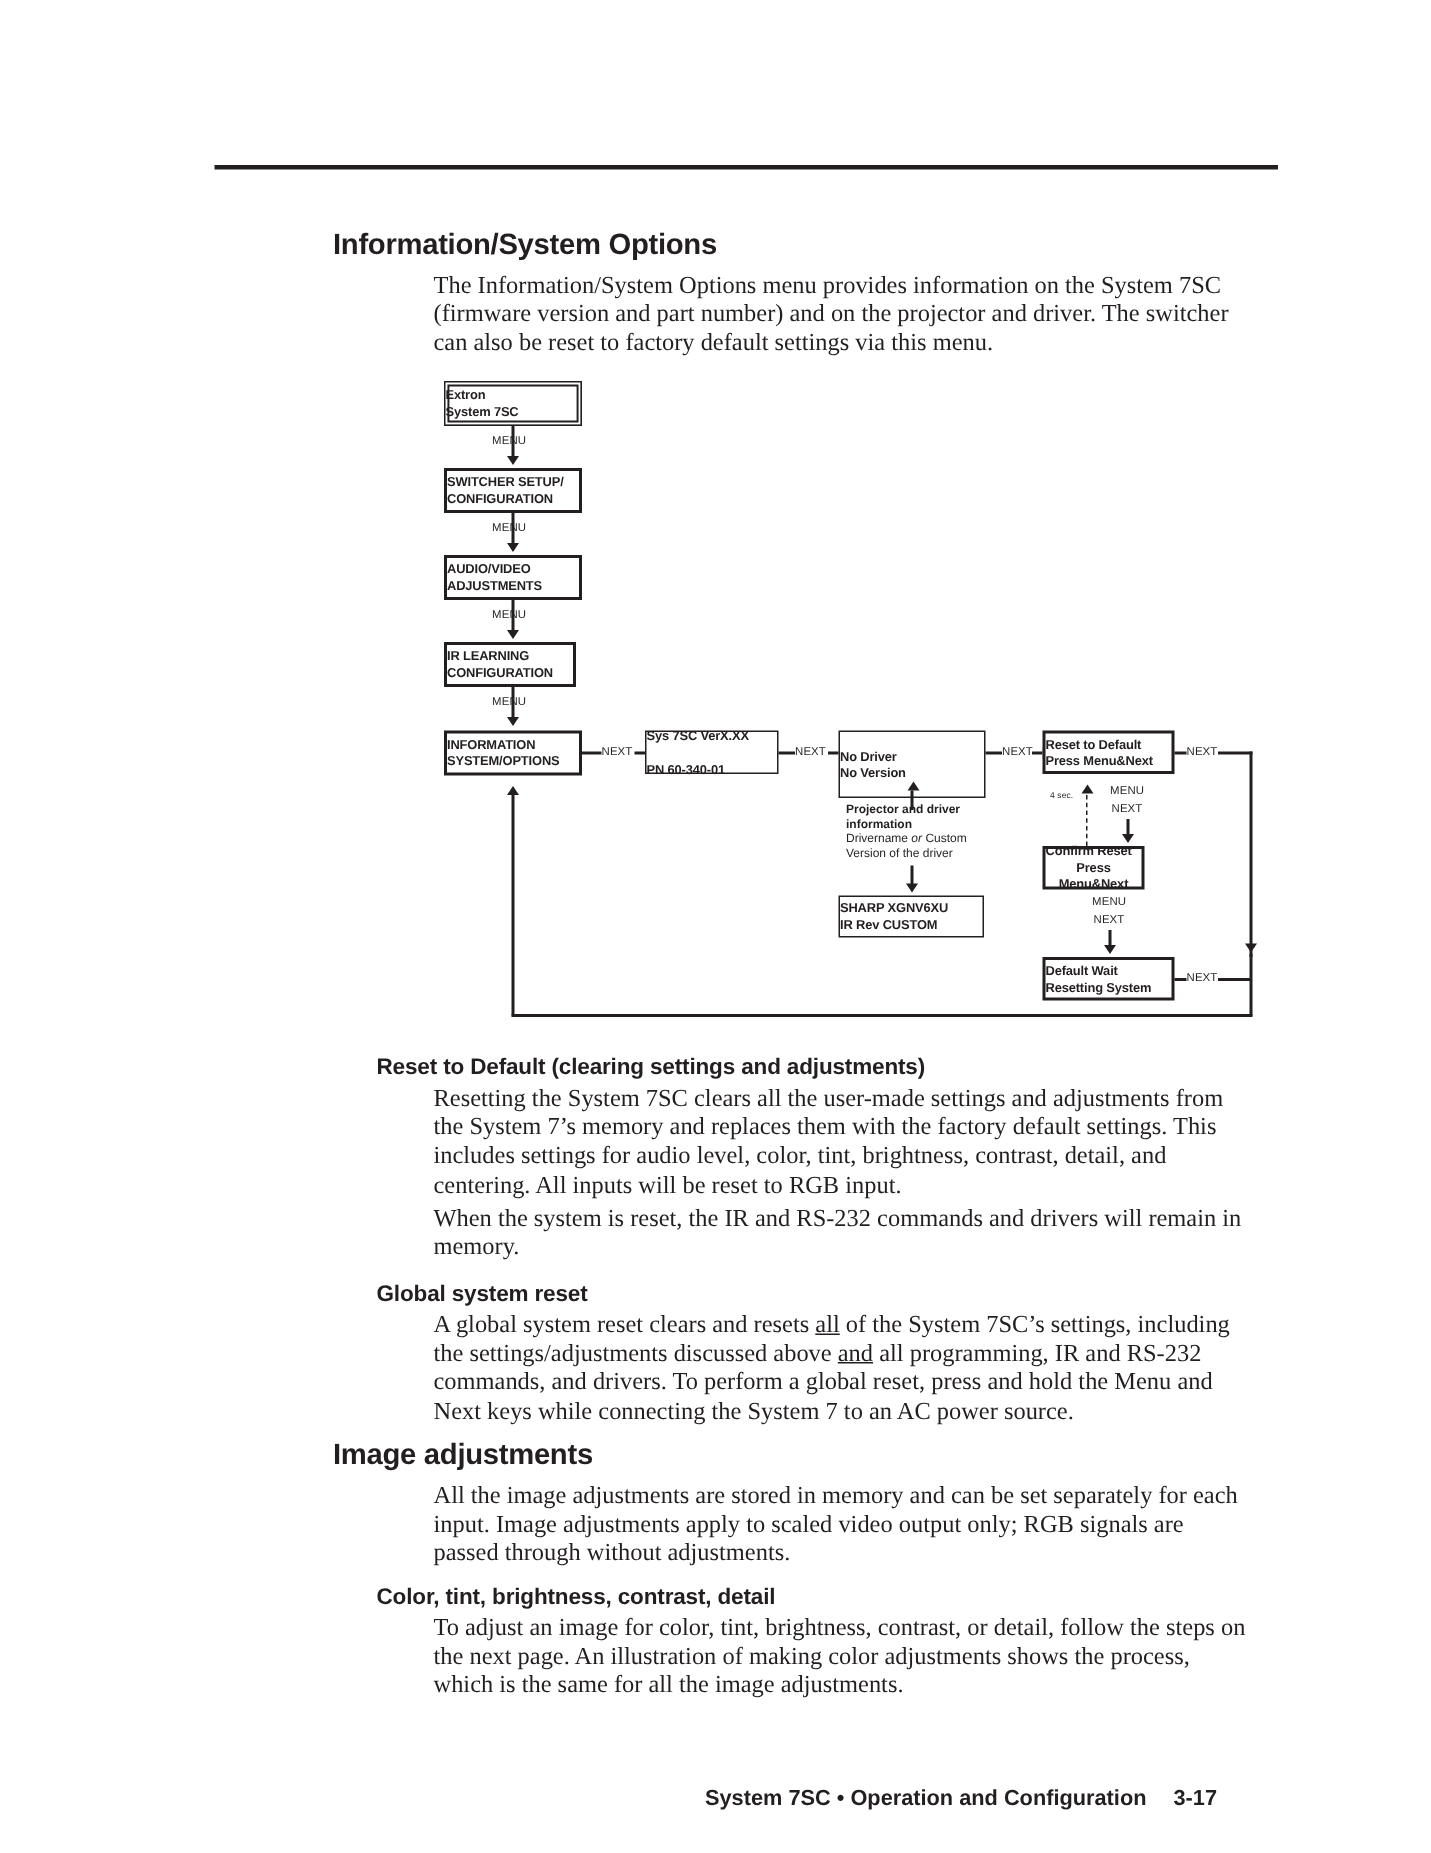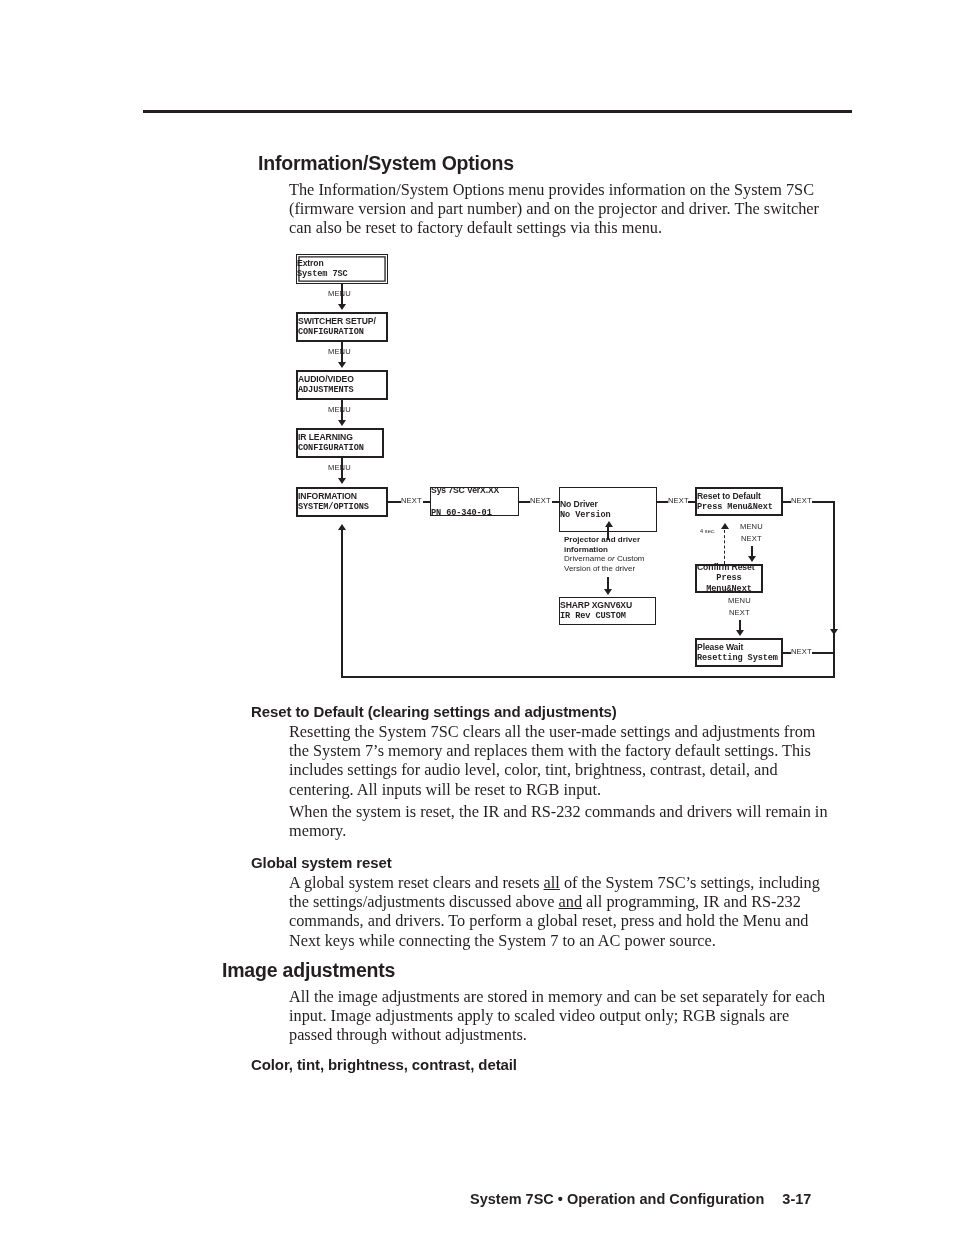--- a/index.html
+++ b/index.html
@@ -80,21 +80,21 @@
     line-height: 11px;
     color: #231f20;
     text-align: center;
     letter-spacing: -0.1px;
   }
   .dbox.thick { border-width: 2.6px; }
   .dbox.dbl {
     border-width: 1.3px;
     box-shadow: inset 0 0 0 1.3px #ffffff, inset 0 0 0 2.6px #231f20;
   }
-  .dbox .l2 { display:block;font-family:Liberation Mono, monospace; }
+  .dbox .l2 { display:block; }
 
   .vline { position: absolute; width: 1.5px; background: #231f20; }
   .hline { position: absolute; height: 1.5px; background: #231f20; }
   .vline.thick2 { width: 2px; }
   .hline.thick2 { height: 2px; }
 
   .arrow-d {  
     position: absolute;
     width: 0; height: 0;
     border-left: 4px solid transparent;
@@ -144,21 +144,21 @@
   .annot .sub { display:block; }
   .annot .sub i { font-style: italic; }
 </style>
 </head>
 <body>
 
 <div class="page">
 
   <div class="top-rule"></div>
 
-  <div class="h1" style="left:222px; top:152px;margin-left:36px;">Information/System Options</div>
+  <div class="h1" style="left:222px; top:152px;">Information/System Options</div>
 
   <div class="body-p" style="left:289px; top:180px; width:549px;">The Information/System Options menu provides information on the System 7SC (firmware version and part number) and on the projector and driver.  The switcher can also be reset to factory default settings via this menu.</div>
 
   <div id="diagram">
 
     <div class="dbox dbl" style="left:296px; top:14px; width:92px; height:30px;">
       <span>Extron</span>
       <span class="l2">System 7SC</span>
     </div>
     <div class="vline" style="left:341px; top:44px; height:21px;"></div>
@@ -268,39 +268,40 @@
       <span>Confirm Reset</span>
       <span class="l2">Press Menu&amp;Next</span>
     </div>
 
     <div class="dlabel" style="left:728px; top:356px;">MENU</div>
     <div class="dlabel" style="left:729px; top:368px;">NEXT</div>
     <div class="vline thick2" style="left:739px; top:380px; height:11px;"></div>
     <div class="arrow-d" style="left:735.5px; top:390px;"></div>
 
     <div class="dbox thick" style="left:695px; top:398px; width:88px; height:29px;">
-      <span>Please Wait</span>
+      <span>Default Wait</span>
       <span class="l2">Resetting System</span>
     </div>
 
     <div class="hline thick2" style="left:783px; top:412px; width:8px;"></div>
     <div class="dlabel" style="left:791px; top:407px;">NEXT</div>
     <div class="hline thick2" style="left:812px; top:412px; width:22px;"></div>
 
   </div>
 
   <div class="h2" style="left:251px; top:703px;">Reset to Default (clearing settings and adjustments)</div>
   <div class="body-p" style="left:289px; top:722px; width:545px;">Resetting the System 7SC clears all the user-made settings and adjustments from the System 7’s memory and replaces them with the factory default settings.  This includes settings for audio level, color, tint, brightness, contrast, detail, and centering.  All inputs will be reset to RGB input.</div>
   <div class="body-p" style="left:289px; top:802px; width:545px;">When the system is reset, the IR and RS-232 commands and drivers will remain in memory.</div>
 
   <div class="h2" style="left:251px; top:854px;">Global system reset</div>
   <div class="body-p" style="left:289px; top:873px; width:541px;"><span>A global system reset clears and resets </span><u>all</u><span> of the System 7SC’s settings, including the settings/adjustments discussed above </span><u>and</u><span> all programming, IR and RS-232 commands, and drivers.  To perform a global reset, press and hold the Menu and Next keys while connecting the System 7 to an AC power source.</span></div>
 
   <div class="h1" style="left:222px; top:959px;">Image adjustments</div>
   <div class="body-p" style="left:289px; top:987px; width:545px;">All the image adjustments are stored in memory and can be set separately for each input.  Image adjustments apply to scaled video output only; RGB signals are passed through without adjustments.</div>
 
   <div class="h2" style="left:251px; top:1056px;">Color, tint, brightness, contrast, detail</div>
+  <div class="body-p" style="left:289px; top:1075px; width:548px;">To adjust an image for color, tint, brightness, contrast, or detail, follow the steps on the next page.  An illustration of making color adjustments shows the process, which is the same for all the image adjustments.</div>
 
   <div class="footer" style="left:470px; top:1191px;">
     <span>System 7SC • Operation and Configuration</span><span class="pg">3-17</span>
   </div>
 
 </div>
 
 </body></html>

